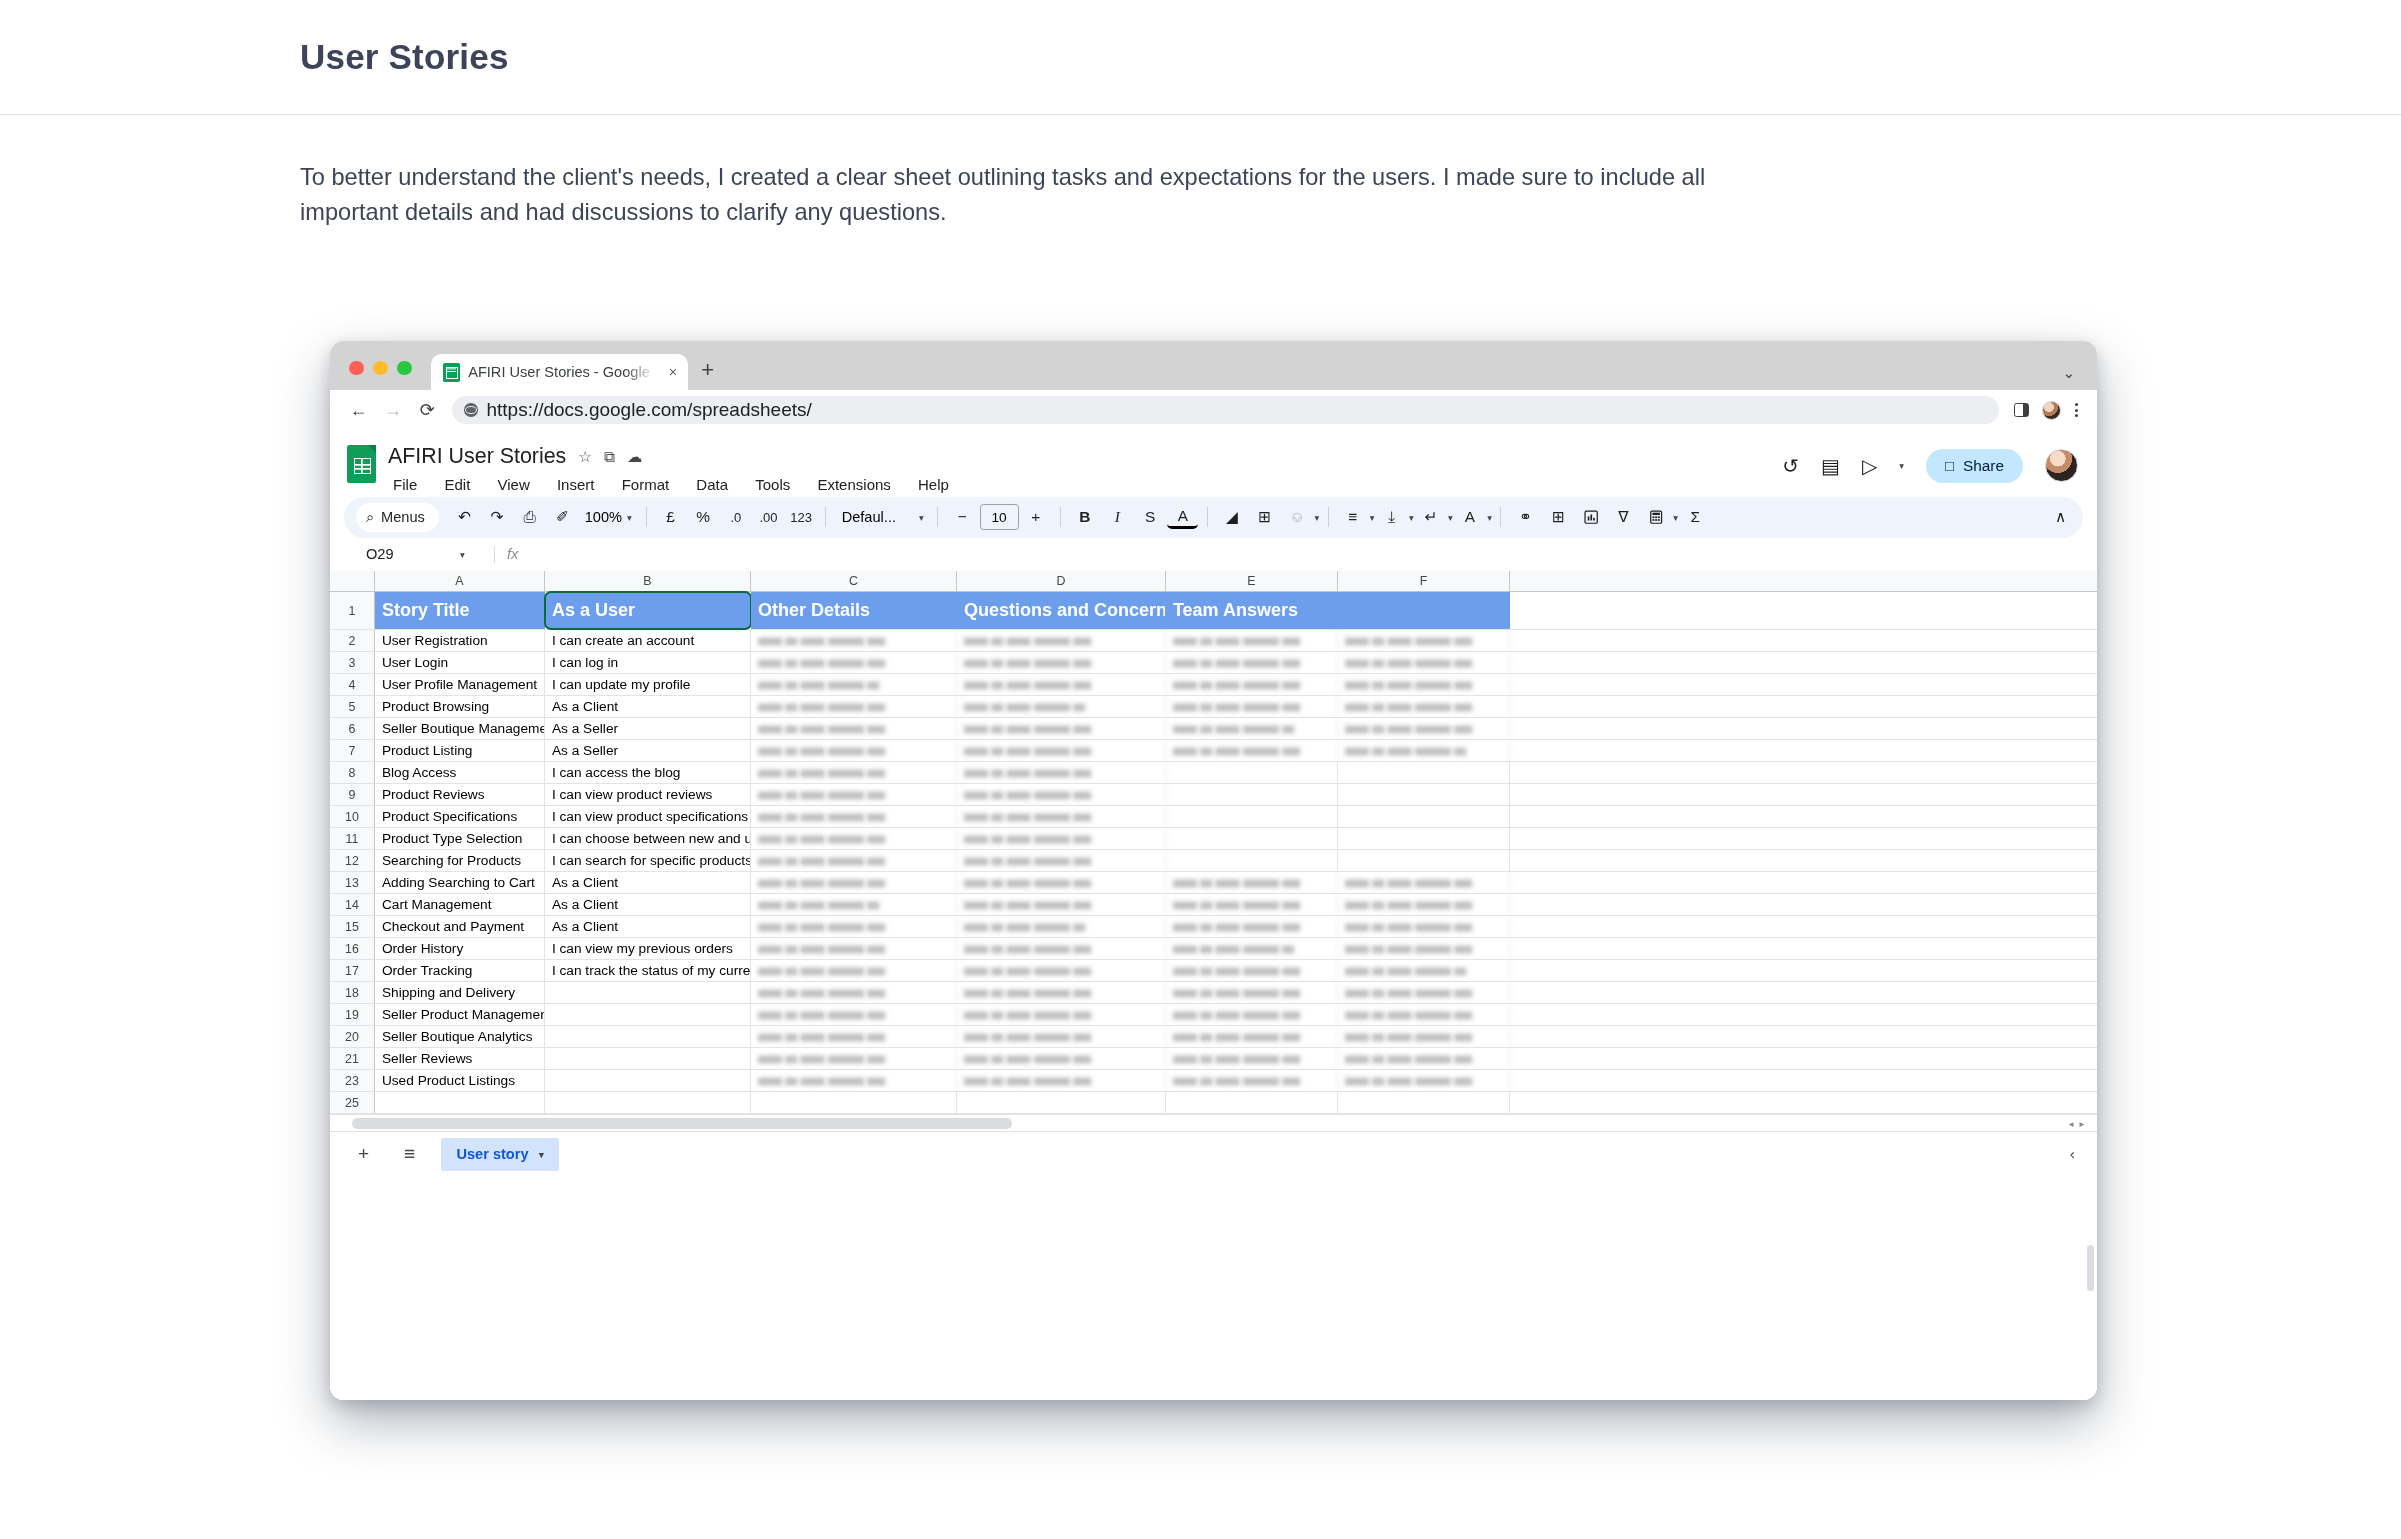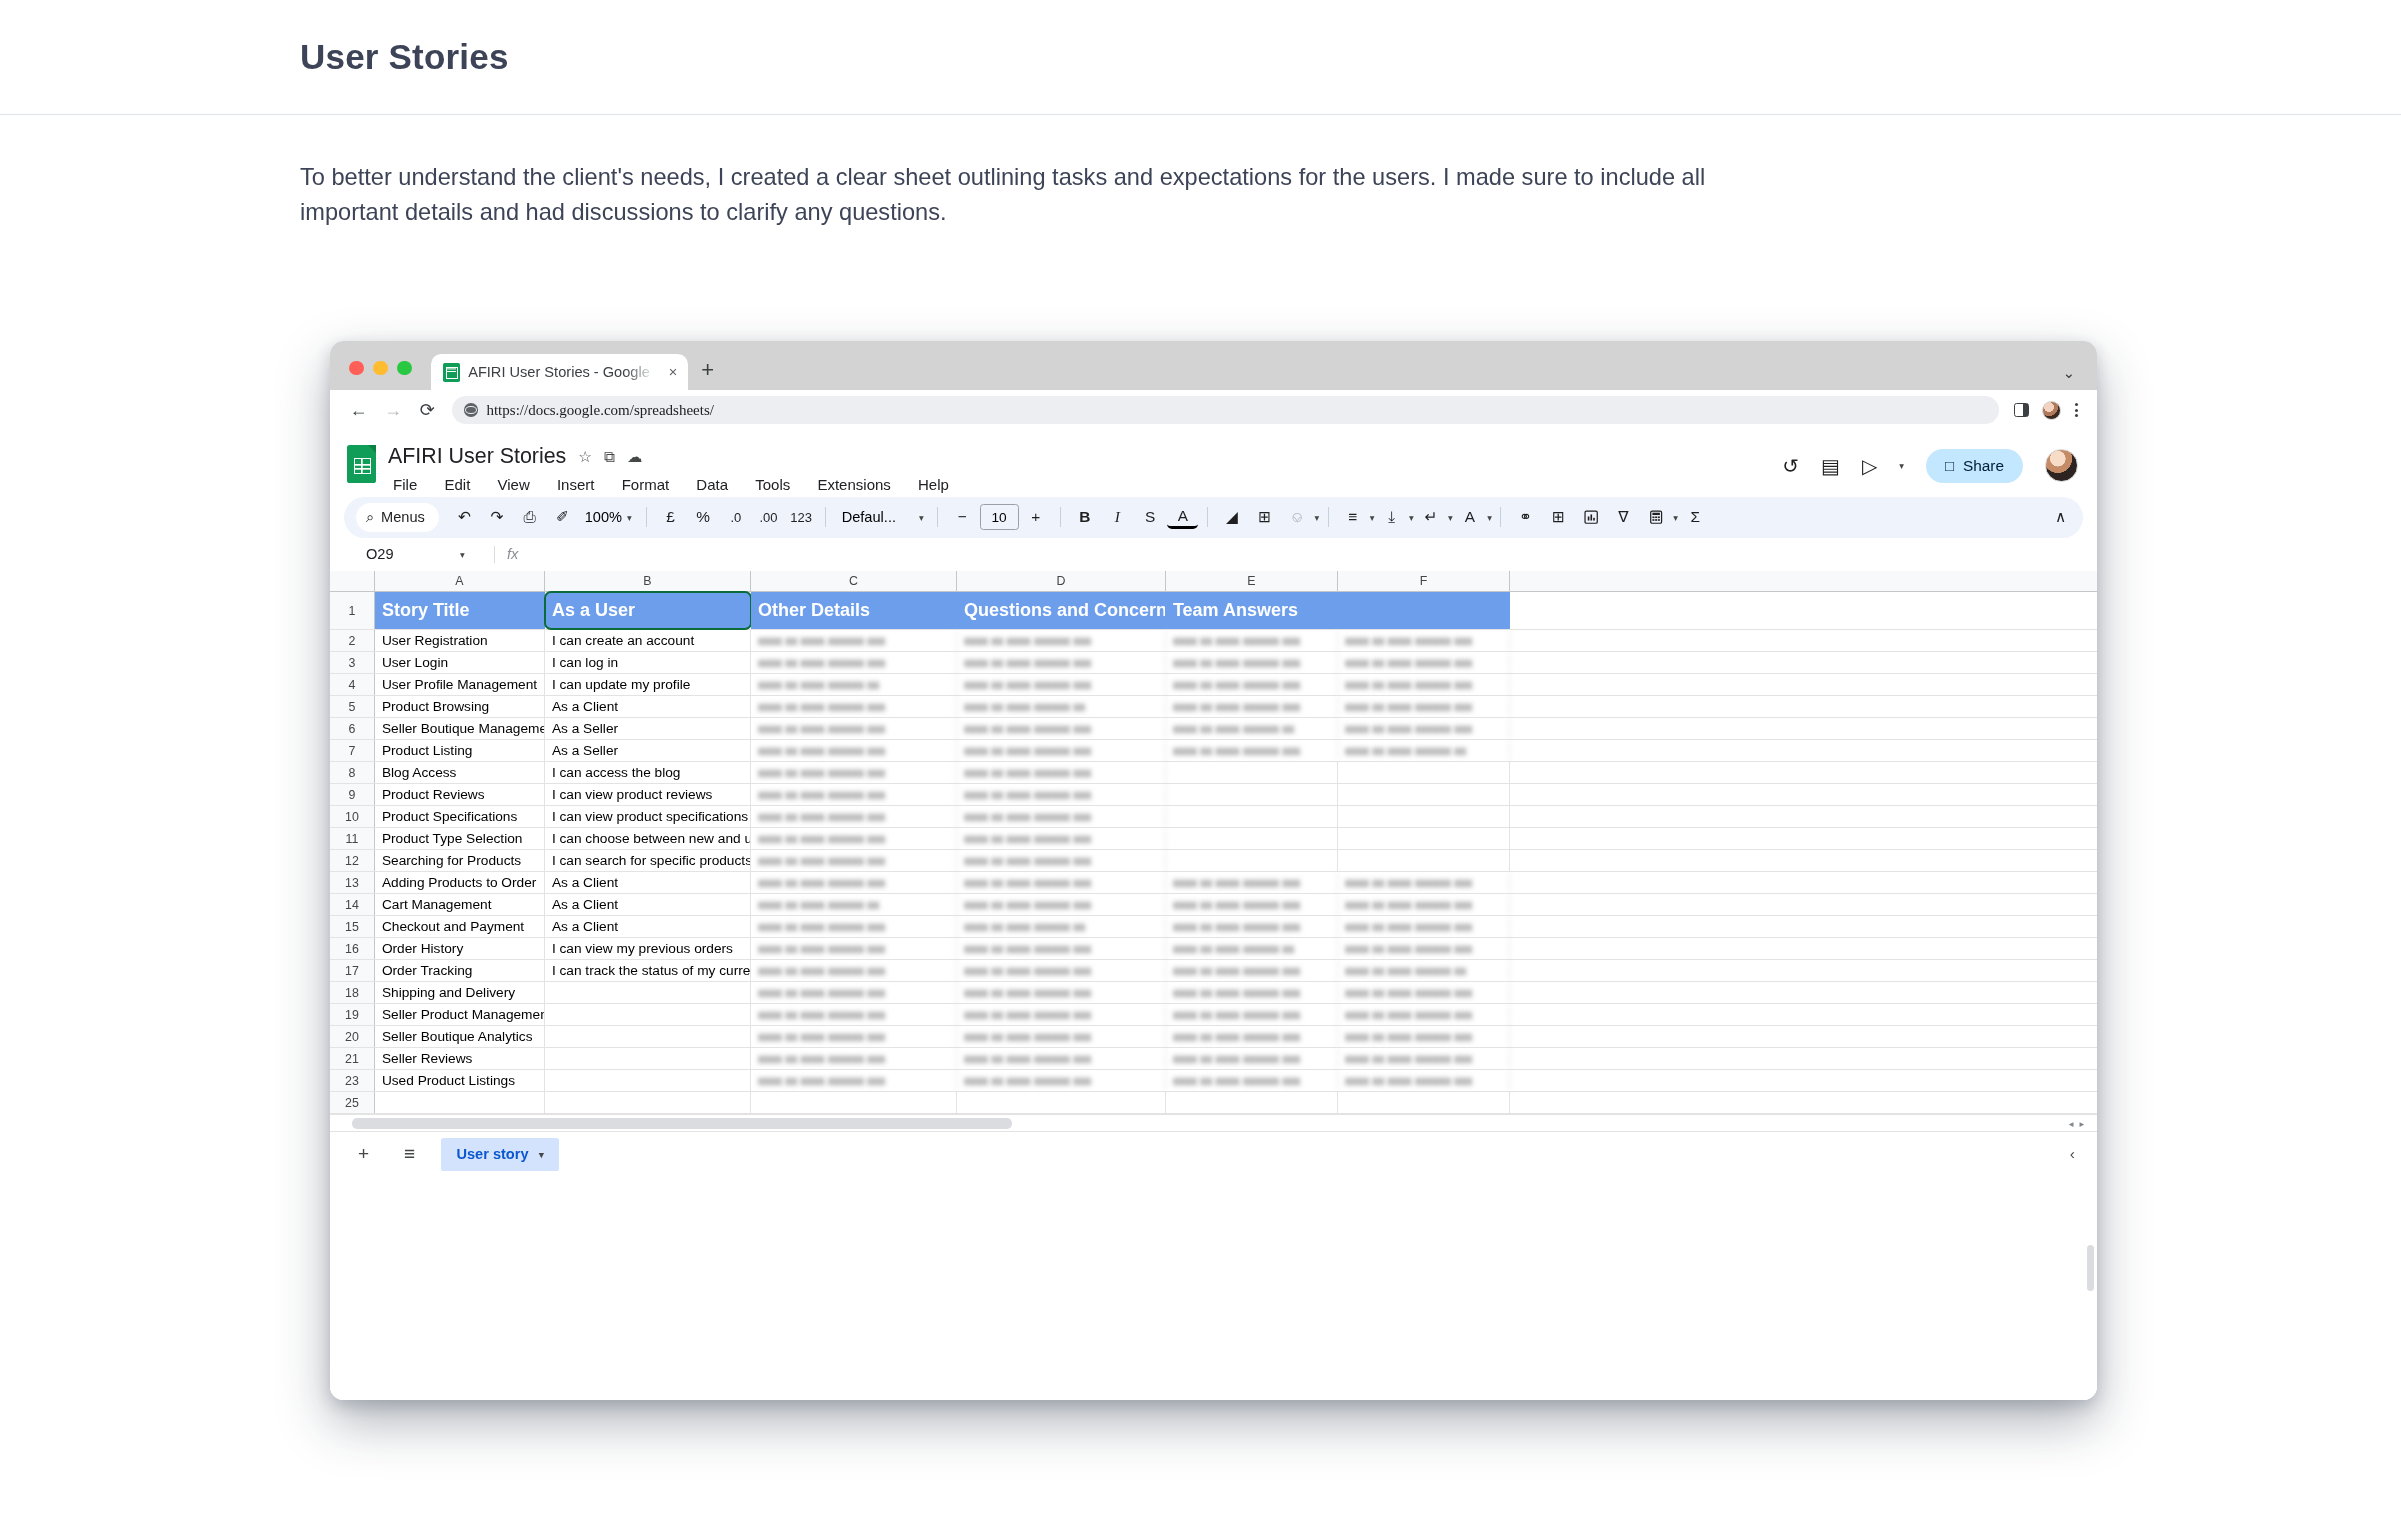--- a/index.html
+++ b/index.html
@@ -102,21 +102,21 @@
   .omnibox {
     flex: 1 1 auto; height: 28px; background:#eceef1; border-radius: 14.6px;
     display:flex; align-items:center; padding: 0 12px; gap: 8.6px;
   }
   .globe {
     width: 13.7px; height: 13.7px; border-radius: 50%; background:#5f6368; position:relative; flex:0 0 auto;
   }
   .globe::before {
     content:""; position:absolute; inset:2.6px 0.9px; border:1px solid #eceef1; border-radius:50%;
   }
-  .omnibox-url { font-size: 15px; color:#202124;font-family:Liberation Serif, serif; }
+  .omnibox-url { font-size: 19px; color:#202124; }
   .tb-right { display:flex; align-items:center; gap: 13.7px; }
   .sidepanel-ico {
     width: 14.6px; height: 14.6px; border: 1.7px solid #3c4043; border-radius: 2.6px; position:relative;
   }
   .sidepanel-ico::after { content:""; position:absolute; right:0; top:0; bottom:0; width:5.1px; background:#3c4043; }
   .avatar {
     width: 19px; height: 19px; border-radius:50%;
     background: radial-gradient(circle at 35% 30%, #f3d3c0 0 30%, #b07a5a 31% 55%, #3c2a20 56% 100%);
     border: 0.9px solid #cfcfcf;
   }
@@ -523,21 +523,21 @@
             <div class="rh">12</div>
             <div class="cell" style="width: 170px;">Searching for Products</div>
             <div class="cell" style="width: 206px;">I can search for specific products</div>
             <div class="cell blurcell" style="width: 206px;">xxxx xx xxxx xxxxxx xxx</div>
             <div class="cell blurcell" style="width: 209px;">xxxx xx xxxx xxxxxx xxx</div>
             <div class="cell" style="width: 172px;"></div>
             <div class="cell" style="width: 172px;"></div>
           </div>
           <div class="row data-row">
             <div class="rh">13</div>
-            <div class="cell" style="width: 170px;">Adding Products to Order</div>
+            <div class="cell" style="width: 170px;">Adding Searching to Cart</div>
             <div class="cell" style="width: 206px;">As a Client</div>
             <div class="cell blurcell" style="width: 206px;">xxxx xx xxxx xxxxxx xxx</div>
             <div class="cell blurcell" style="width: 209px;">xxxx xx xxxx xxxxxx xxx</div>
             <div class="cell blurcell" style="width: 172px;">xxxx xx xxxx xxxxxx xxx</div>
             <div class="cell blurcell" style="width: 172px;">xxxx xx xxxx xxxxxx xxx</div>
           </div>
           <div class="row data-row">
             <div class="rh">14</div>
             <div class="cell" style="width: 170px;">Cart Management</div>
             <div class="cell" style="width: 206px;">As a Client</div>

